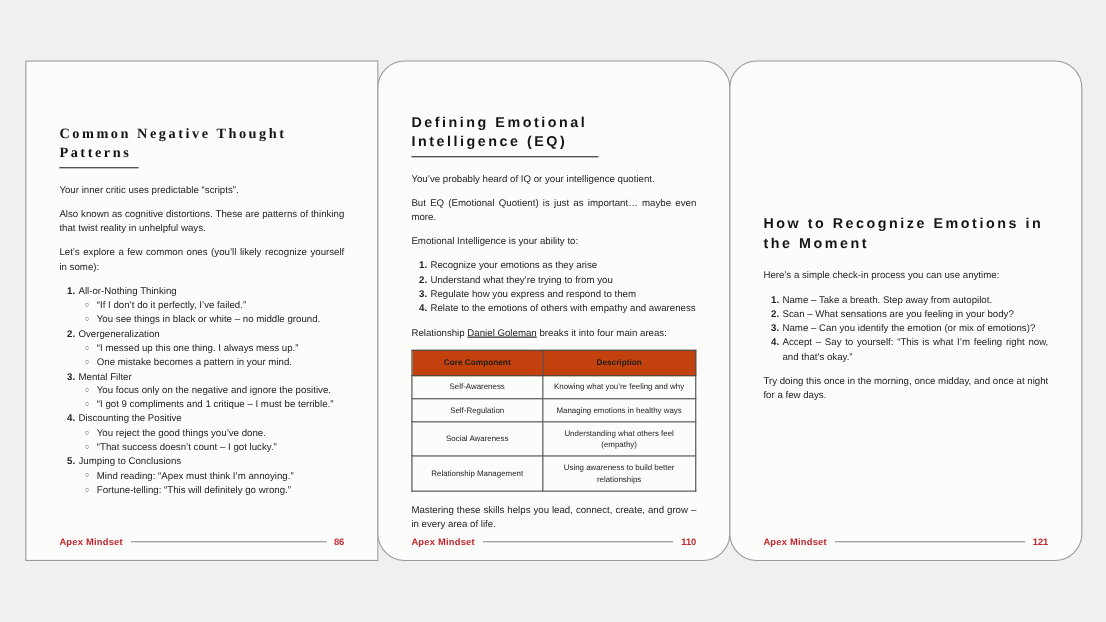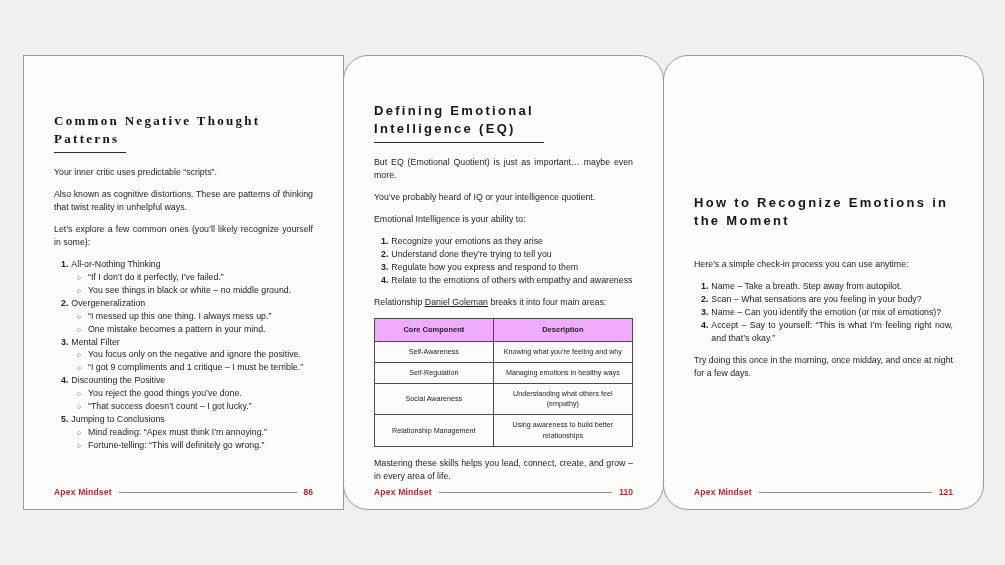--- a/index.html
+++ b/index.html
@@ -18,40 +18,40 @@
     position:relative;
     padding:0 30px;
   }
   .page + .page{margin-left:-1px;border-radius:25px;}
   .page-title{
     font-size:13px;font-weight:bold;letter-spacing:2.3px;
     line-height:1.4;color:#141414;margin-bottom:4px;
   }
   .page:nth-child(1) .page-title{margin-top:56px;font-family:Liberation Serif, serif;}
   .page:nth-child(2) .page-title{margin-top:46px;}
-  .page:nth-child(3) .page-title{margin-top:138px;margin-bottom:28px;}
+  .page:nth-child(3) .page-title{margin-top:138px;margin-bottom:14px;}
   .title-rule{height:1px;background:#2a2a2a;margin:3px 0 13px;}
   .page:nth-child(1) .title-rule{width:72px;}
   .page:nth-child(2) .title-rule{width:170px;}
   .blocks{font-size:8.8px;line-height:1.47;color:#1d1d1d;text-align:justify;}
   .para{margin-bottom:9px;text-align:justify;}
   .b{font-weight:normal;}
   .u{text-decoration:underline;cursor:pointer;}
   .olist{margin-bottom:9px;}
   .oli{display:flex;margin-left:7px;}
   .num{flex:none;margin-right:3px;font-weight:bold;}
   .litext{flex:1;text-align:justify;}
   .sub{display:flex;margin-left:23px;}
   .marker{flex:none;width:11px;font-size:6.8px;padding-top:2px;color:#333;}
   .ctable{width:100%;border-collapse:collapse;margin:5px 0 10px;}
   .ctable th,.ctable td{
     border:1px solid #4a4a4a;text-align:center;vertical-align:middle;
     font-size:7.2px;line-height:1.4;padding:5px 8px;
   }
-  .ctable th{background:#f0abfc;font-weight:bold;font-size:7.5px;padding:6px 8px;}
+  .ctable th{background:#c2410c;font-weight:bold;font-size:7.5px;padding:6px 8px;}
   .ctable td:first-child,.ctable th:first-child{width:46%;}
   .page-footer{
     position:absolute;left:30px;right:30px;bottom:12px;
     display:flex;align-items:center;
   }
   .brand{color:var(--accent,#c1272d);font-weight:bold;font-size:8.5px;letter-spacing:.2px;white-space:nowrap;}
   .rule{flex:1;height:1px;background:#8c8c8c;margin:0 7px;}
   .pnum{color:var(--accent,#c1272d);font-weight:bold;font-size:8.5px;}
 </style>
 </head>
@@ -133,31 +133,31 @@
       <span class="brand">Apex Mindset</span>
       <span class="rule"></span>
       <span class="pnum">86</span>
     </footer>
   </section>
 
   <section class="page">
     <h1 class="page-title">Defining Emotional Intelligence (EQ)</h1>
     <div class="title-rule"></div>
     <div class="blocks">
+        <p class="para"><span>You’ve probably heard of IQ or your intelligence quotient.</span></p>
         <p class="para"><span>But EQ (Emotional Quotient) is just as important… maybe even more.</span></p>
-        <p class="para"><span>You’ve probably heard of IQ or your intelligence quotient.</span></p>
         <p class="para"><span class="b">Emotional Intelligence</span><span> is your ability to:</span></p>
         <div class="olist">
           <div class="oli">
             <span class="num">1.</span>
             <span class="litext"><span class="b">Recognize</span><span> your emotions as they arise</span></span>
           </div>
           <div class="oli">
             <span class="num">2.</span>
-            <span class="litext"><span class="b">Understand</span><span> done they’re trying to tell you</span></span>
+            <span class="litext"><span class="b">Understand</span><span> what they’re trying to from you</span></span>
           </div>
           <div class="oli">
             <span class="num">3.</span>
             <span class="litext"><span class="b">Regulate</span><span> how you express and respond to them</span></span>
           </div>
           <div class="oli">
             <span class="num">4.</span>
             <span class="litext"><span class="b">Relate</span><span> to the emotions of others with empathy and awareness</span></span>
           </div>
         </div>

